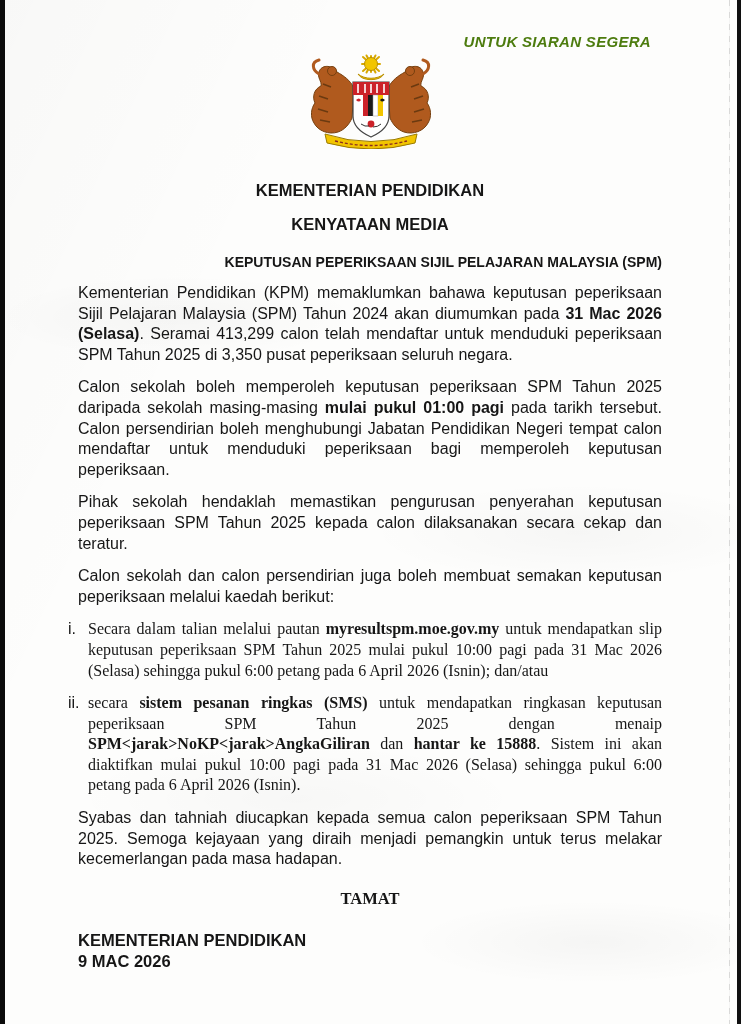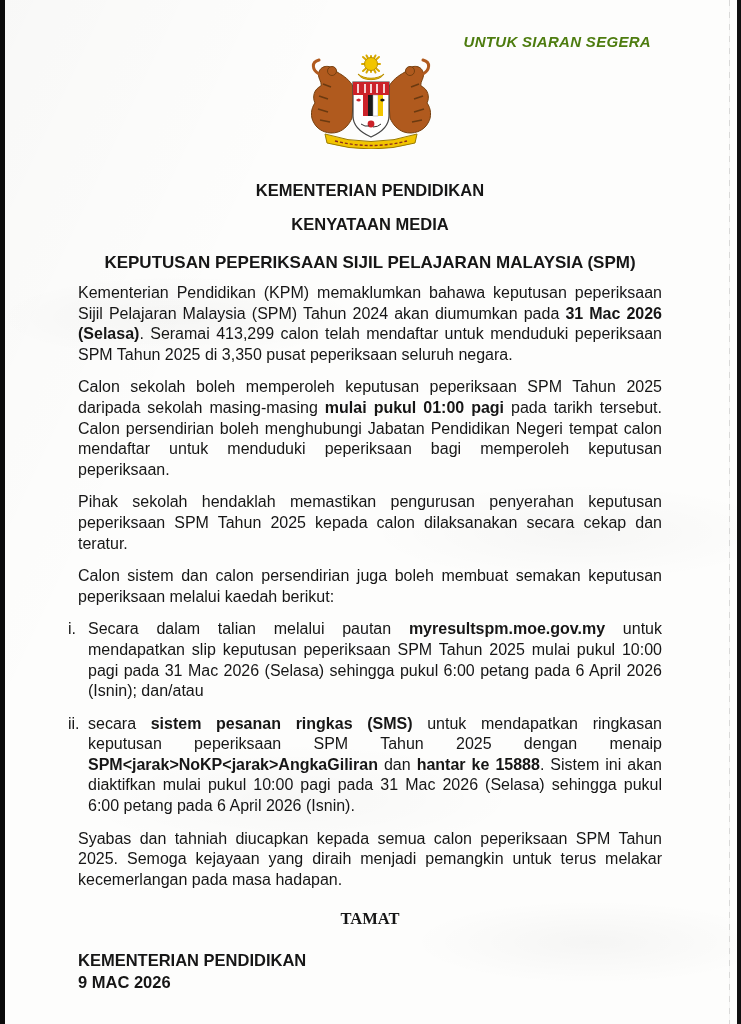--- a/index.html
+++ b/index.html
@@ -23,29 +23,29 @@
     position:absolute;top:33px;right:90px;
     color:#4d7c0f;font-weight:bold;font-style:italic;
     font-size:15px;letter-spacing:0.3px;white-space:nowrap;
   }
   .crest{position:absolute;top:54px;left:50%;transform:translateX(-50%);width:140px;height:95px;}
   .content{position:absolute;top:152px;left:78px;width:584px;margin-top:28px;}
   .h-center{text-align:center;font-weight:bold;font-size:16.5px;line-height:20px;}
   .ministry-header{margin:0 0 14px 0;}
   .doctype-header{margin:0 0 17px 0;}
   .doc-title{margin:0 0 9px 0;}
-  .doc-title .t-line{text-align:center;font-weight:bold;font-size:17px;line-height:23px;}
+  .doc-title .t-line{text-align:right;font-weight:bold;font-size:14px;line-height:23px;}
   p.body-par{
     margin:0 0 12px 0;font-size:16px;line-height:20.6px;
     text-align:justify;text-justify:inter-word;
   }
   .num-list{margin:2px 0 0 -10px;}
   .list-item{display:flex;margin:0 0 12px 0;}
   .list-marker{flex:0 0 20px;font-size:16px;line-height:20.6px;text-align:left;}
-  .list-body{flex:1;font-size:16px;line-height:20.6px;text-align:justify;text-justify:inter-word;}
+  .list-body{flex:1;font-size:16px;line-height:20.6px;text-align:justify;text-justify:inter-word;font-family:Liberation Serif, serif;}
   .end-mark{text-align:center;font-weight:bold;font-size:16.5px;line-height:20px;margin:19px 0 0 0;font-family:Liberation Serif, serif;}
   .signoff{margin-top:21px;font-weight:bold;font-size:16.5px;line-height:21.5px;}
   b{font-weight:bold;}
 </style>
 </head>
 <body>
 
 <div class="edge-left"></div>
 <div class="edge-right"></div>
 <div class="fold-line"></div>
@@ -102,21 +102,21 @@
   <div class="h-center ministry-header">KEMENTERIAN PENDIDIKAN</div>
   <div class="h-center doctype-header">KENYATAAN MEDIA</div>
 
   <div class="doc-title">
     <div class="t-line">KEPUTUSAN PEPERIKSAAN SIJIL PELAJARAN MALAYSIA (SPM)</div>
   </div>
 
   <p class="body-par"><span>Kementerian Pendidikan (KPM) memaklumkan bahawa keputusan peperiksaan Sijil Pelajaran Malaysia (SPM) Tahun 2024 akan diumumkan pada </span><b>31 Mac 2026 (Selasa)</b><span>. Seramai 413,299 calon telah mendaftar untuk menduduki peperiksaan SPM Tahun 2025 di 3,350 pusat peperiksaan seluruh negara.</span></p>
   <p class="body-par"><span>Calon sekolah boleh memperoleh keputusan peperiksaan SPM Tahun 2025 daripada sekolah masing-masing </span><b>mulai pukul 01:00 pagi</b><span> pada tarikh tersebut. Calon persendirian boleh menghubungi Jabatan Pendidikan Negeri tempat calon mendaftar untuk menduduki peperiksaan bagi memperoleh keputusan peperiksaan.</span></p>
   <p class="body-par"><span>Pihak sekolah hendaklah memastikan pengurusan penyerahan keputusan peperiksaan SPM Tahun 2025 kepada calon dilaksanakan secara cekap dan teratur.</span></p>
-  <p class="body-par"><span>Calon sistem dan calon persendirian juga boleh membuat semakan keputusan peperiksaan melalui kaedah berikut:</span></p>
+  <p class="body-par"><span>Calon sekolah dan calon persendirian juga boleh membuat semakan keputusan peperiksaan melalui kaedah berikut:</span></p>
 
   <div class="num-list">
     <div class="list-item">
       <span class="list-marker">i.</span>
       <span class="list-body"><span>Secara dalam talian melalui pautan </span><b>myresultspm.moe.gov.my</b><span> untuk mendapatkan slip keputusan peperiksaan SPM Tahun 2025 mulai pukul 10:00 pagi pada 31 Mac 2026 (Selasa) sehingga pukul 6:00 petang pada 6 April 2026 (Isnin); dan/atau</span></span>
     </div>
     <div class="list-item">
       <span class="list-marker">ii.</span>
       <span class="list-body"><span>secara </span><b>sistem pesanan ringkas (SMS)</b><span> untuk mendapatkan ringkasan keputusan peperiksaan SPM Tahun 2025 dengan menaip </span><b>SPM&lt;jarak&gt;NoKP&lt;jarak&gt;AngkaGiliran</b><span> dan </span><b>hantar ke 15888</b><span>. Sistem ini akan diaktifkan mulai pukul 10:00 pagi pada 31 Mac 2026 (Selasa) sehingga pukul 6:00 petang pada 6 April 2026 (Isnin).</span></span>
     </div>

